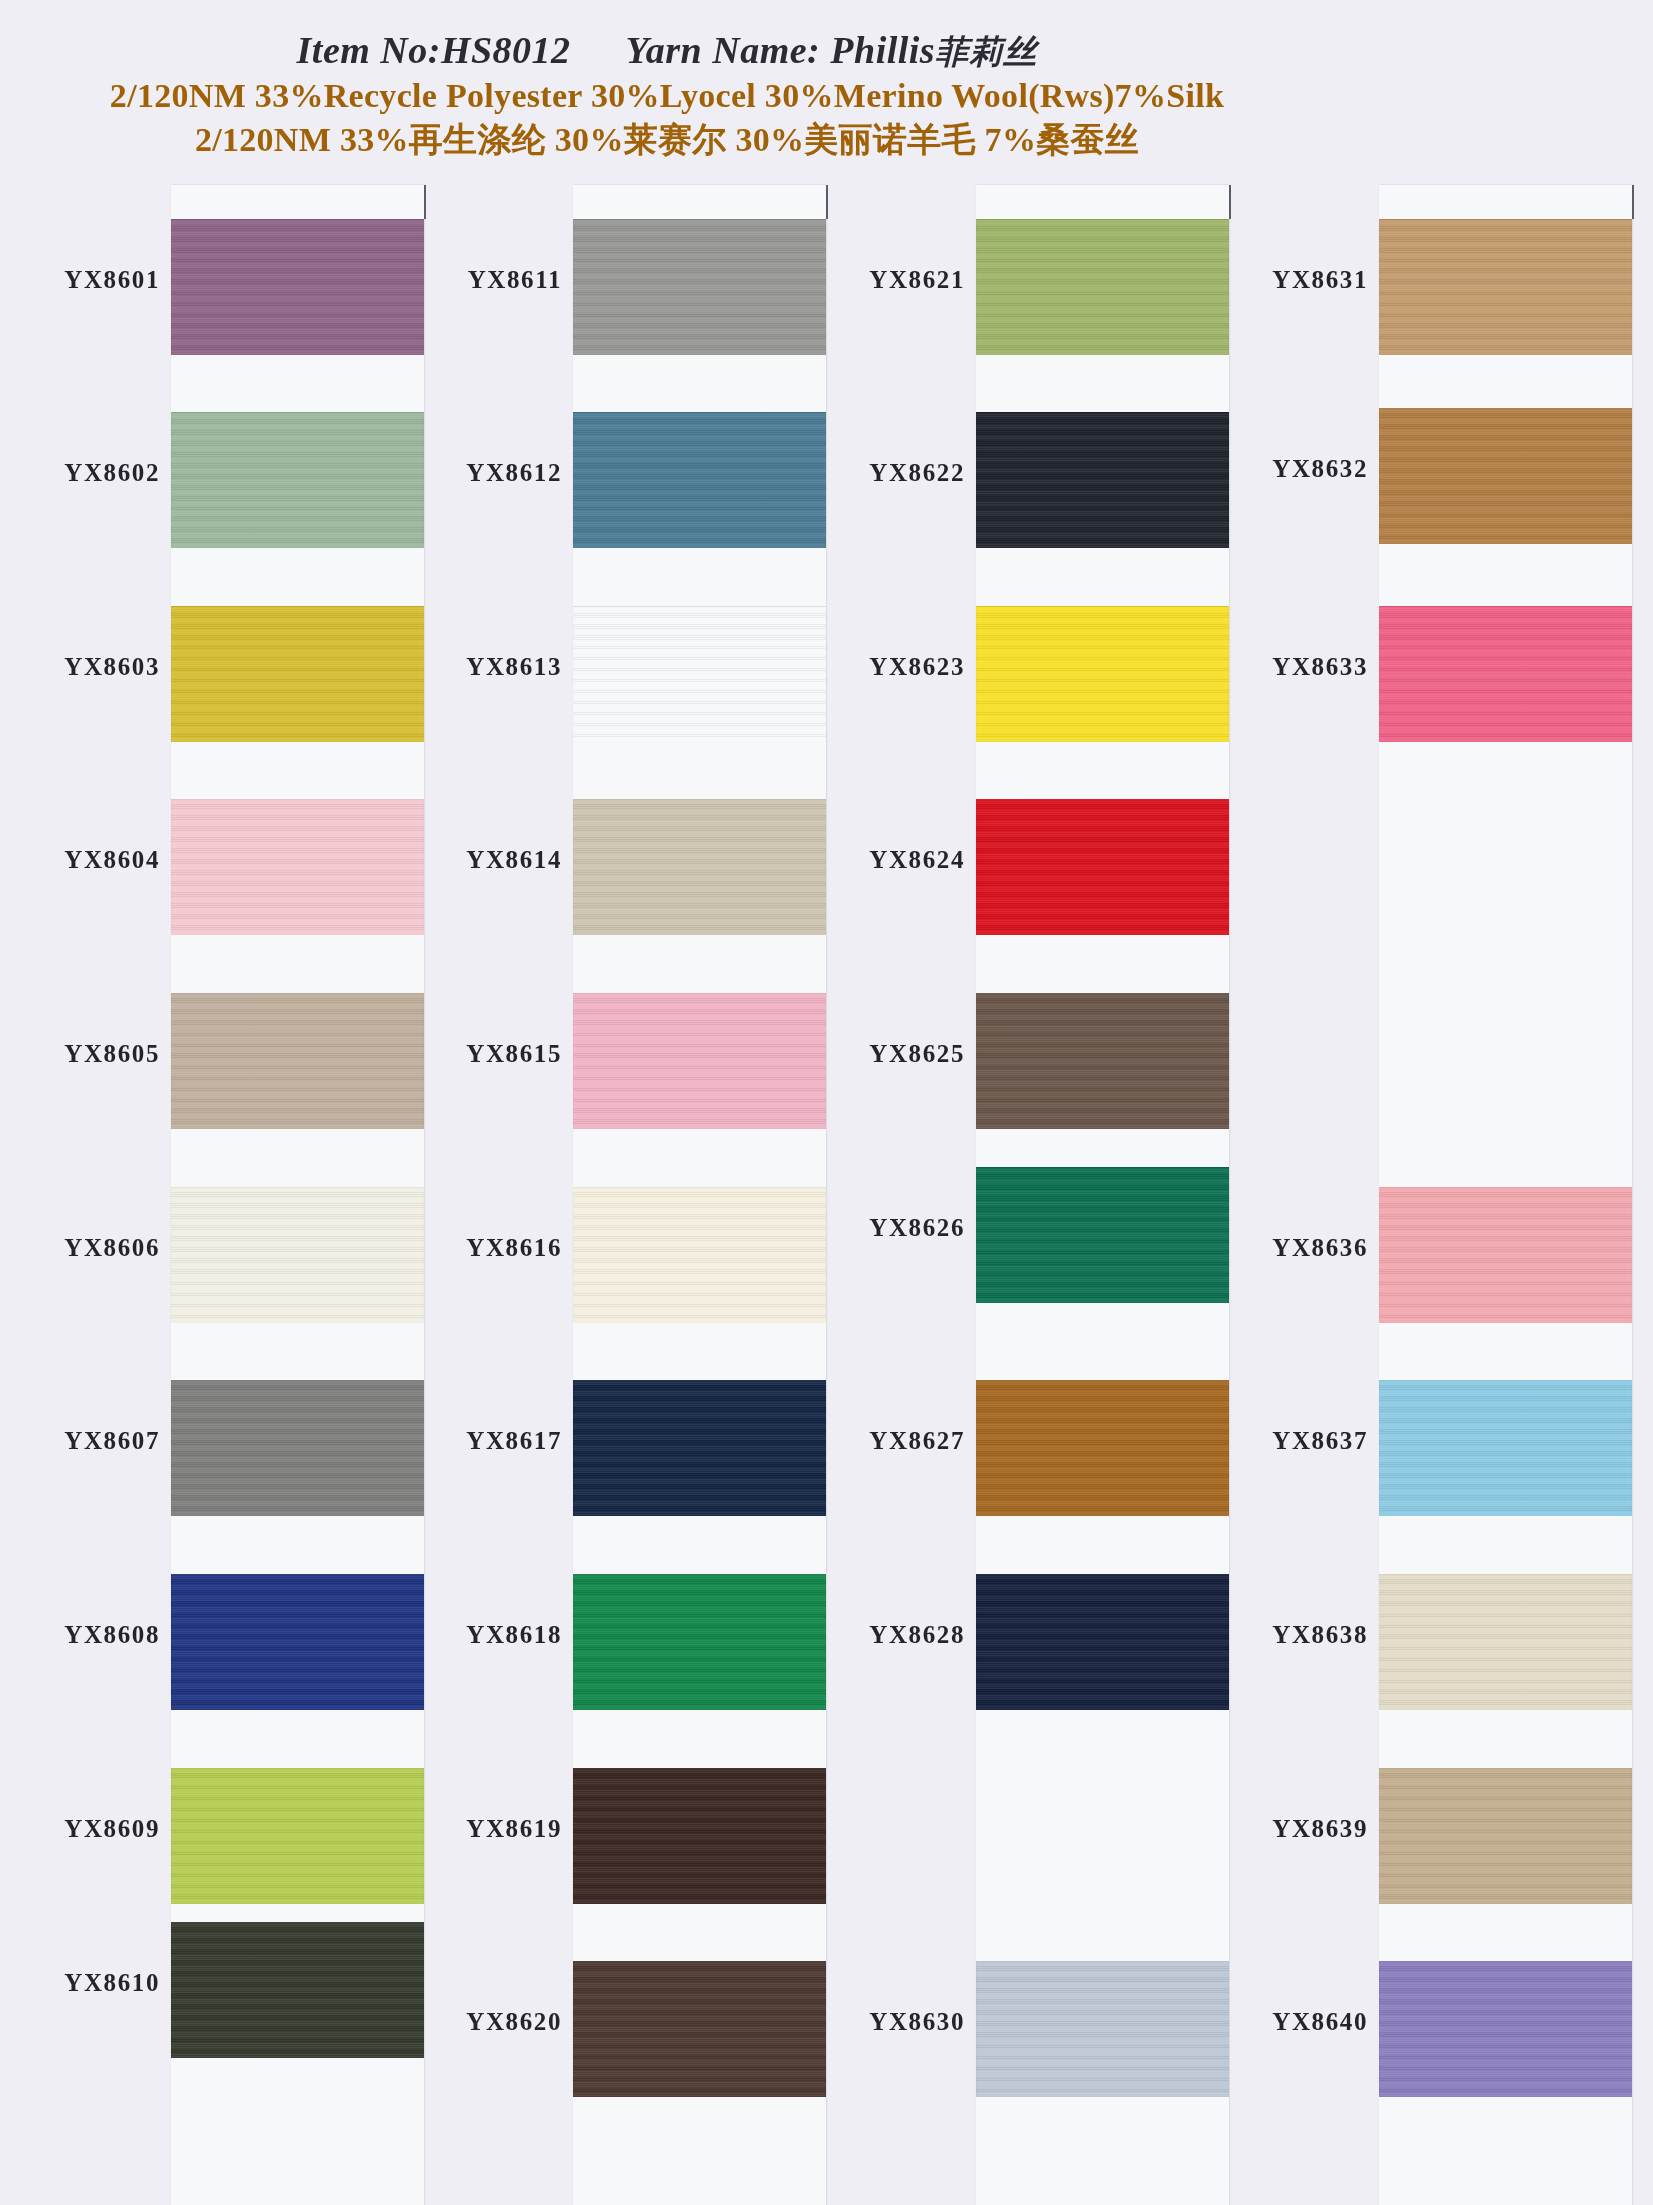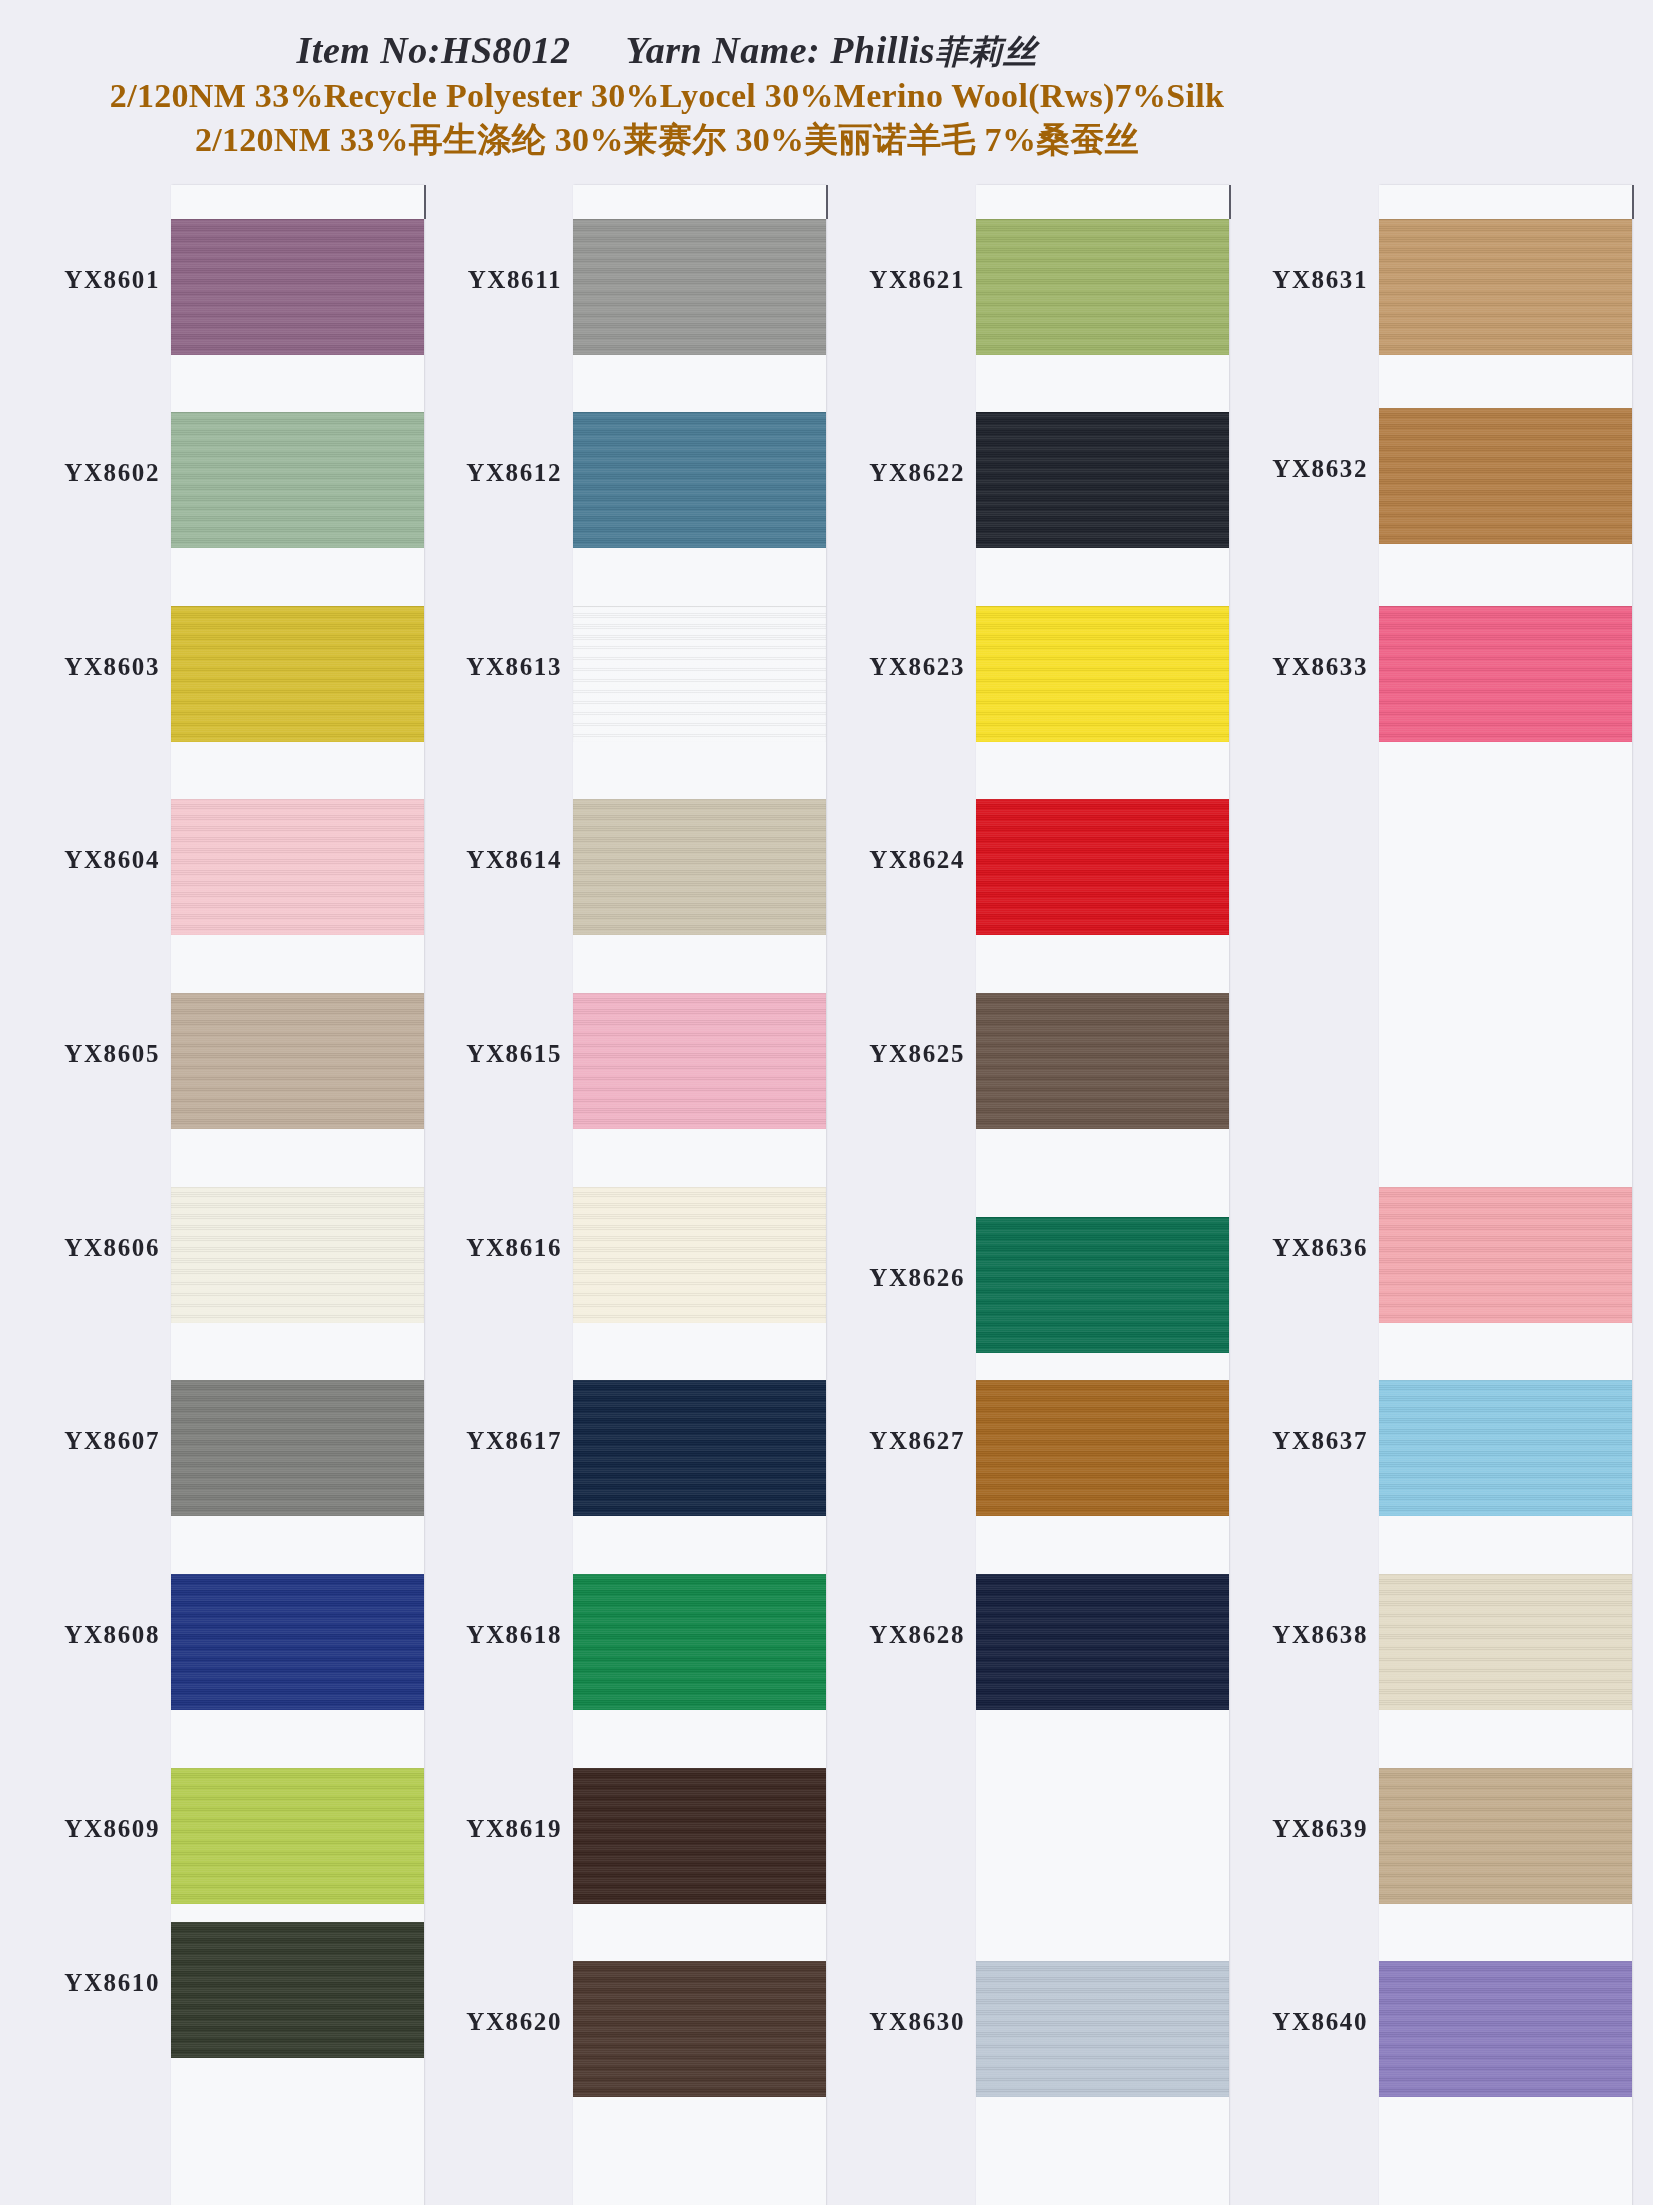--- a/index.html
+++ b/index.html
@@ -229,21 +229,21 @@
         <div class="swatch" title="YX8623" style="background-color: rgb(246, 223, 40);"></div>
       </div>
       <div class="row" style="top: 599px;">
         <div class="label">YX8624</div>
         <div class="swatch" title="YX8624" style="background-color: rgb(216, 18, 28);"></div>
       </div>
       <div class="row" style="top: 793px;">
         <div class="label">YX8625</div>
         <div class="swatch" title="YX8625" style="background-color: rgb(104, 85, 73);"></div>
       </div>
-      <div class="row" style="top: 1017px;">
+      <div class="row" style="top: 967px;">
         <div class="label">YX8626</div>
         <div class="swatch" title="YX8626" style="background-color: rgb(12, 111, 80);"></div>
       </div>
       <div class="row" style="top: 1180px;">
         <div class="label">YX8627</div>
         <div class="swatch" title="YX8627" style="background-color: rgb(163, 103, 33);"></div>
       </div>
       <div class="row" style="top: 1374px;">
         <div class="label">YX8628</div>
         <div class="swatch" title="YX8628" style="background-color: rgb(21, 31, 60);"></div>

